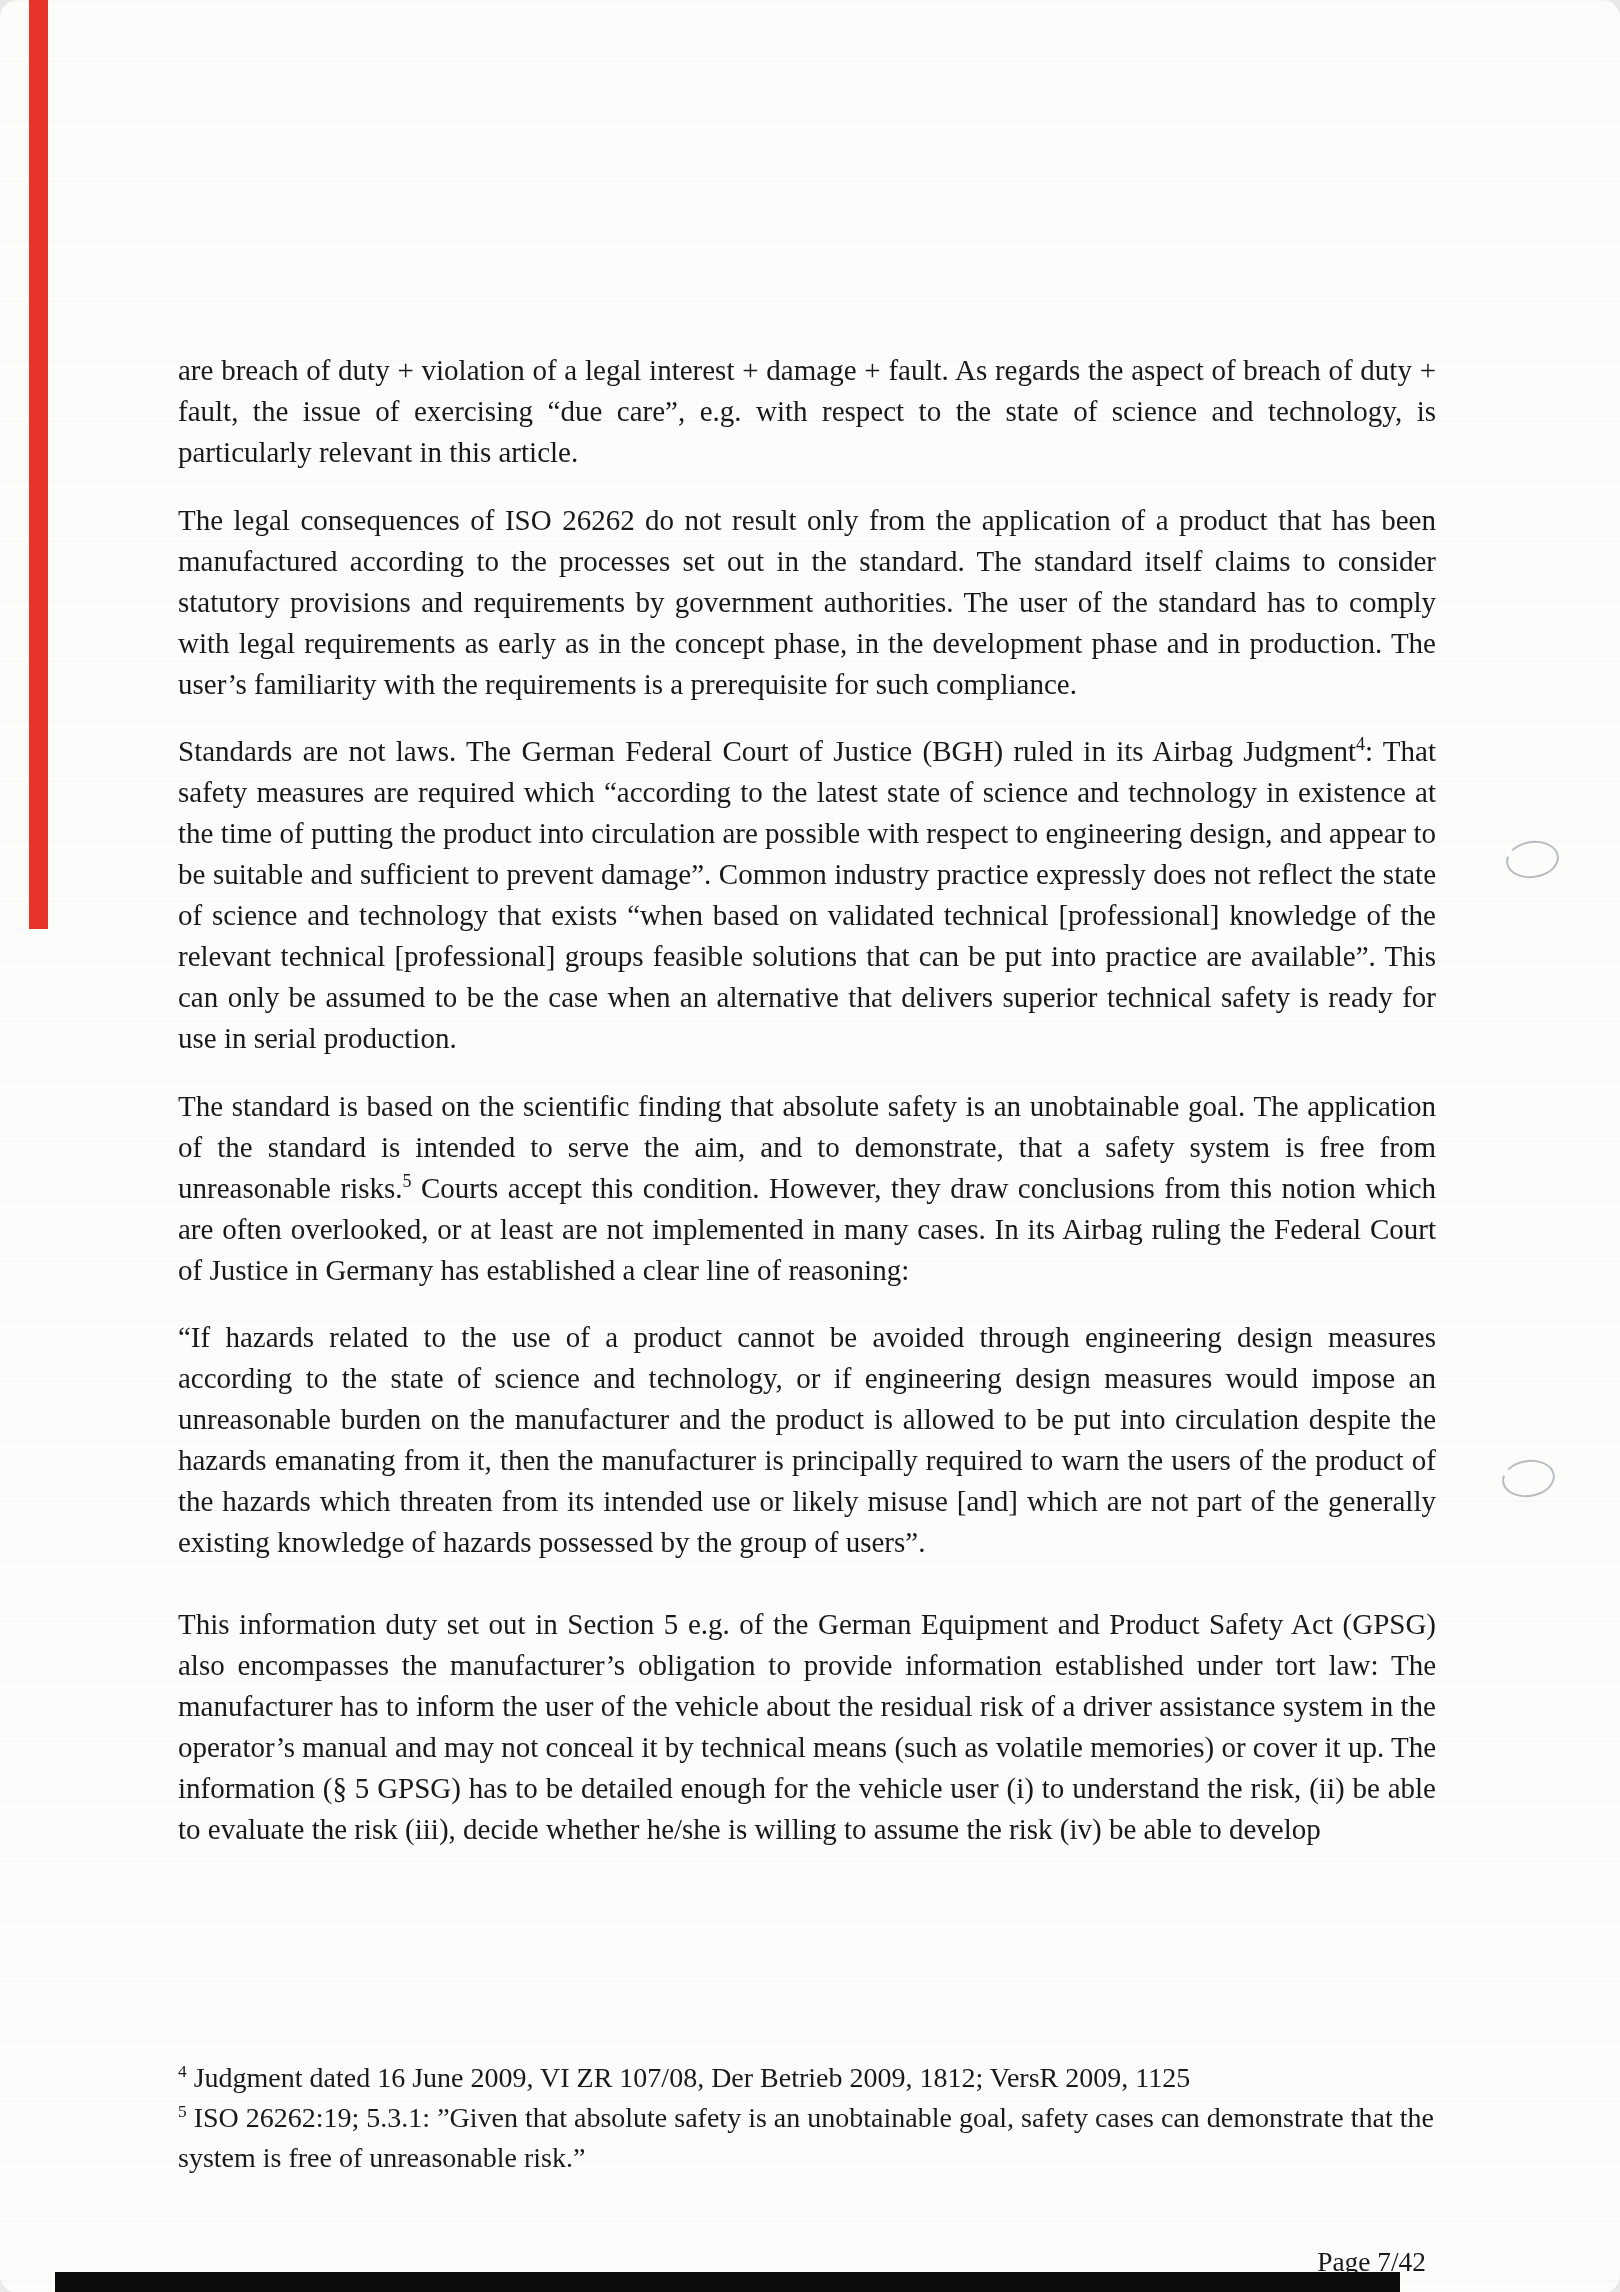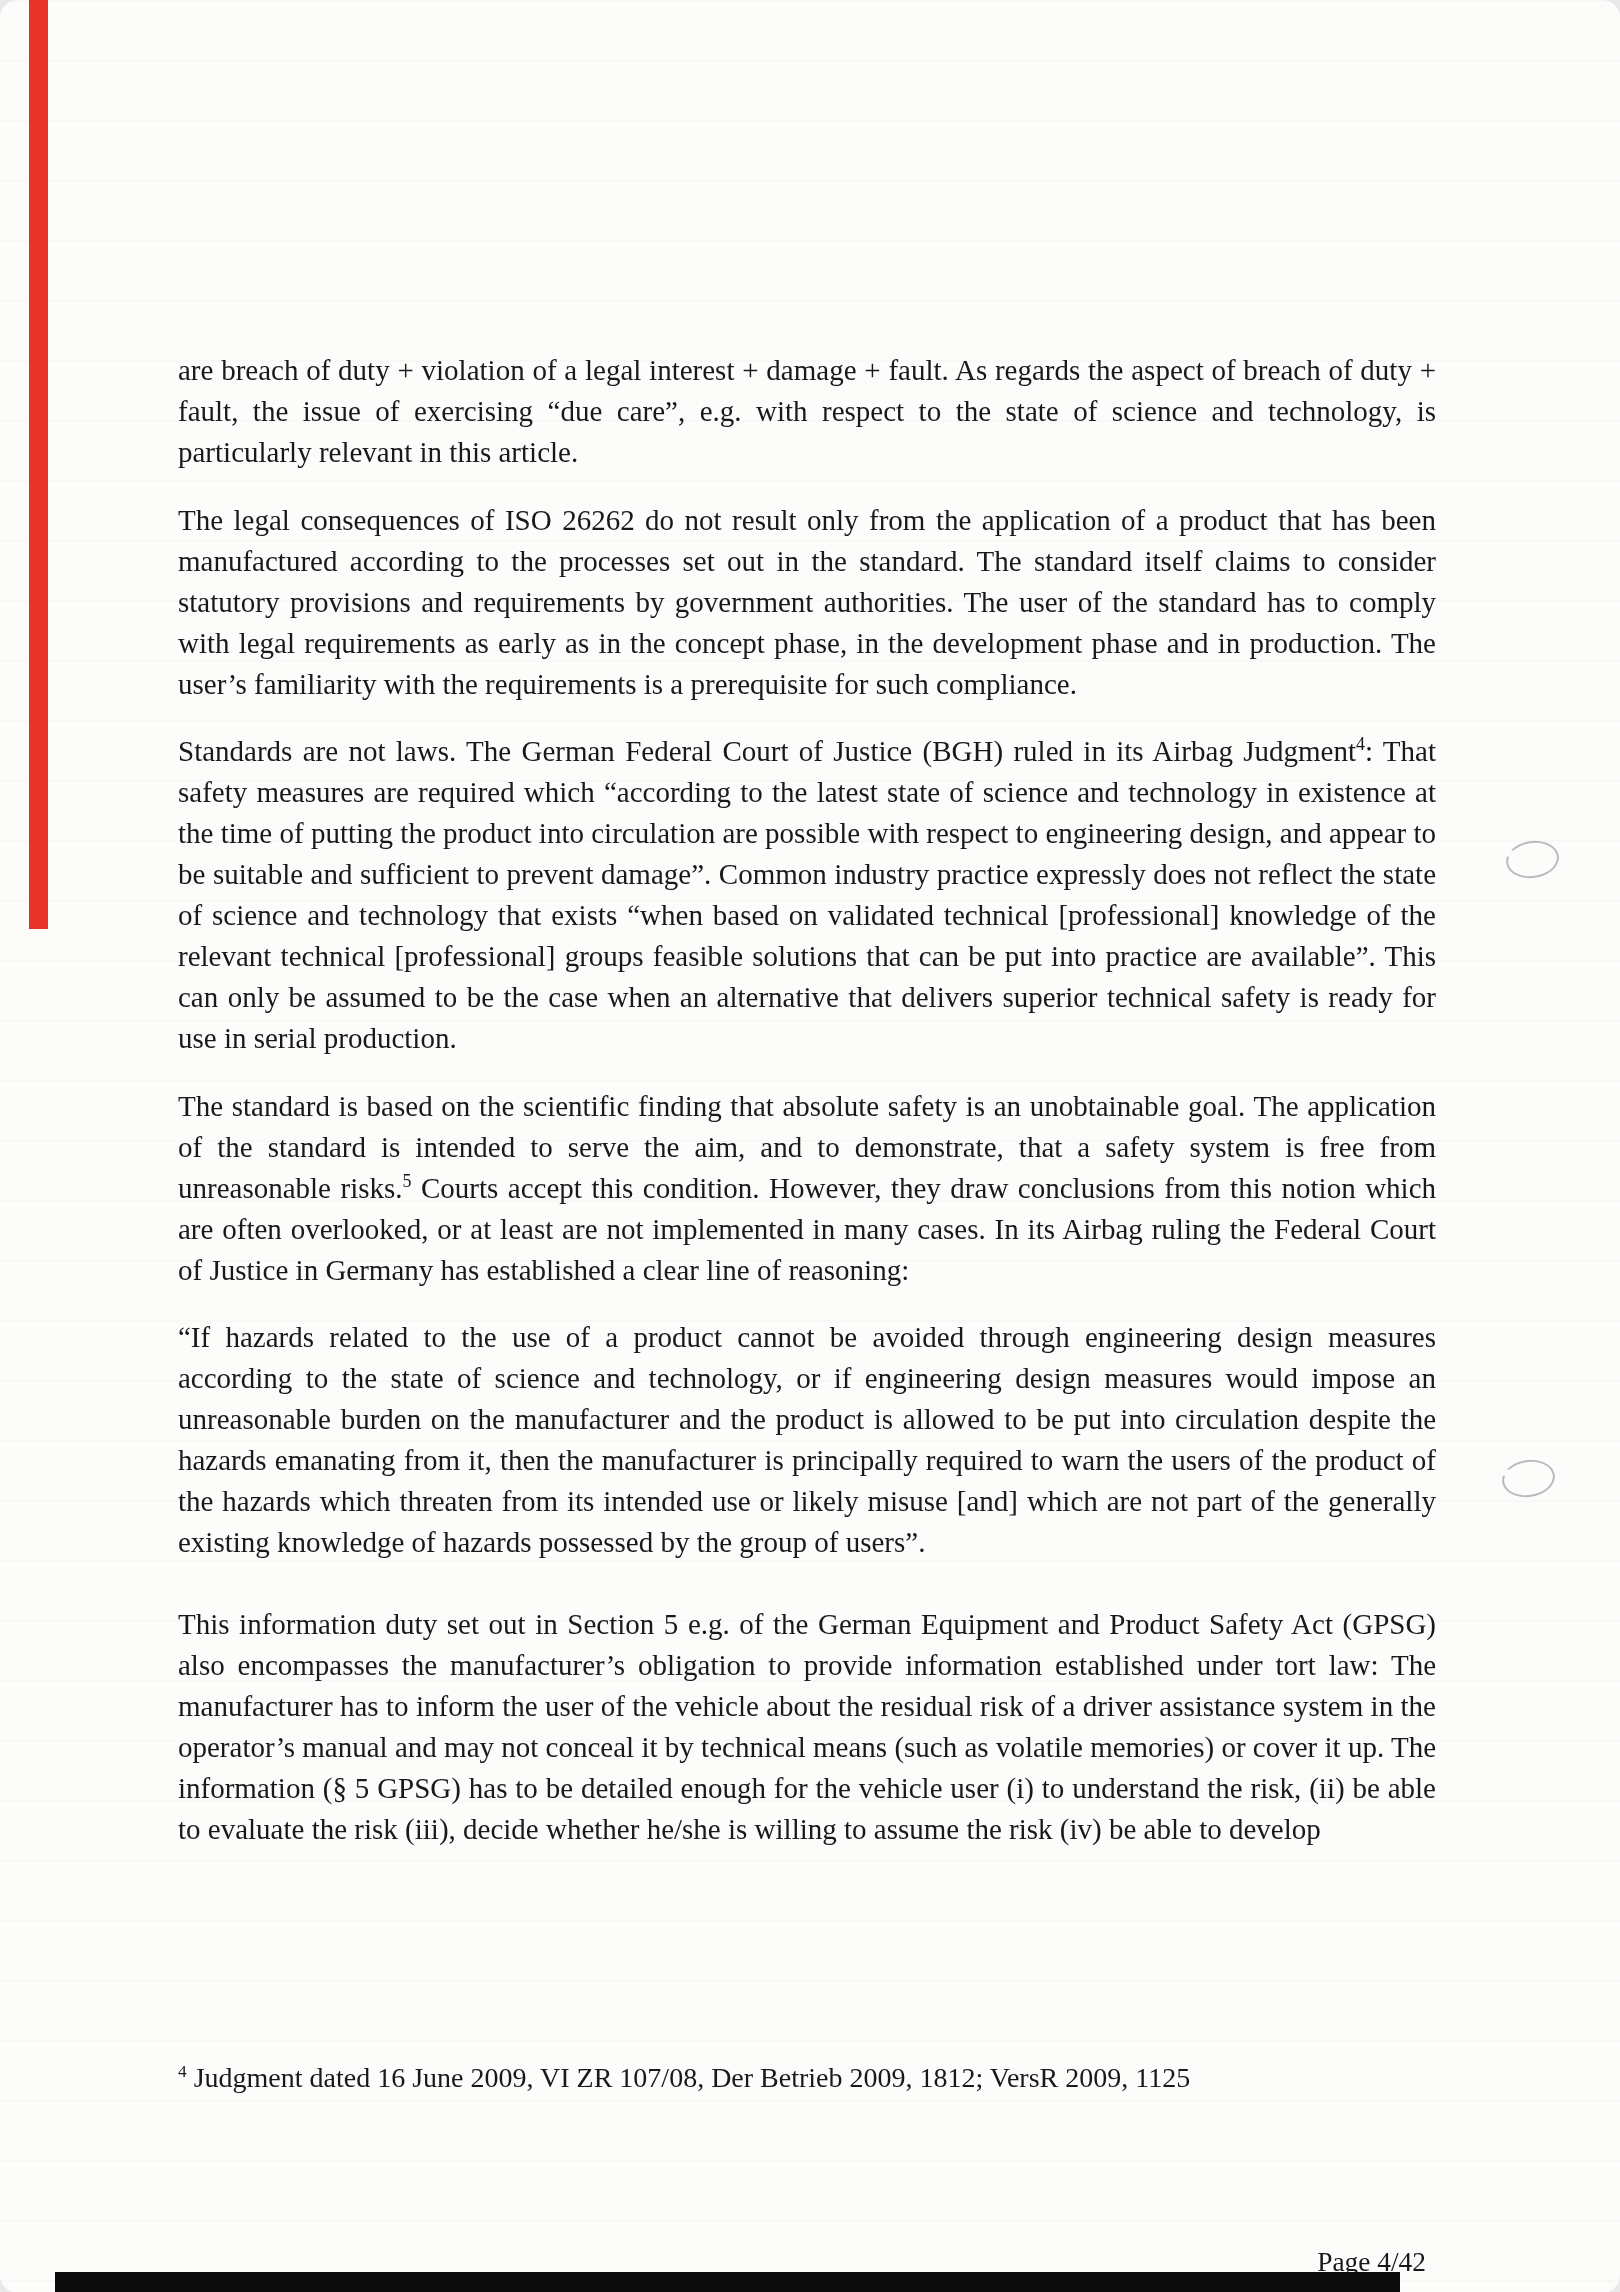--- a/index.html
+++ b/index.html
@@ -69,20 +69,21 @@
       <p>The standard is based on the scientific finding that absolute safety is an unobtainable goal. The application of the standard is intended to serve the aim, and to demonstrate, that a safety system is free from unreasonable risks.<sup>5</sup>  Courts accept this condition. However, they draw conclusions from this notion which are often overlooked, or at least are not implemented in many cases. In its Airbag ruling the Federal Court of Justice in Germany has established a clear line of reasoning:</p>
       <p class="quote-para">“If hazards related to the use of a product cannot be avoided through engineering design measures according to the state of science and technology, or if engineering design measures would impose an unreasonable burden on the manufacturer and the product is allowed to be put into circulation despite the hazards emanating from it, then the manufacturer is principally required to warn the users of the product of the hazards which threaten from its intended use or likely misuse [and] which are not part of the generally existing knowledge of hazards possessed by the group of users”.</p>
       <p>This information duty set out in Section 5 e.g. of the German Equipment and Product Safety Act (GPSG) also encompasses the manufacturer’s obligation to provide information established under tort law: The manufacturer has to inform the user of the vehicle about the residual risk of a driver assistance system in the operator’s manual and may not conceal it by technical means (such as volatile memories) or cover it up. The information (§ 5 GPSG) has to be detailed enough for the vehicle user (i) to understand the risk, (ii) be able to evaluate the risk (iii), decide whether he/she is willing to assume the risk (iv) be able to develop</p>
     </div>
 
   <div class="scan-mark m1"></div>
   <div class="scan-mark m2"></div>
 
   <div class="footnotes" id="footnotes">
       <div class="footnote"><sup>4</sup> Judgment dated 16 June 2009, VI ZR 107/08, Der Betrieb 2009, 1812; VersR 2009, 1125</div>
+      <div class="footnote"><sup>5</sup> ISO 26262:19; 5.3.1: ”Given that absolute safety is an unobtainable goal, safety cases can demonstrate that the system is free of unreasonable risk.”</div>
     </div>
 
-  <div class="page-number">Page 4/42</div>
+  <div class="page-number">Page 7/42</div>
 
   <div class="black-bar" style="background: rgb(12, 12, 12);"></div>
 
 </div>
 
 
 </body></html>

